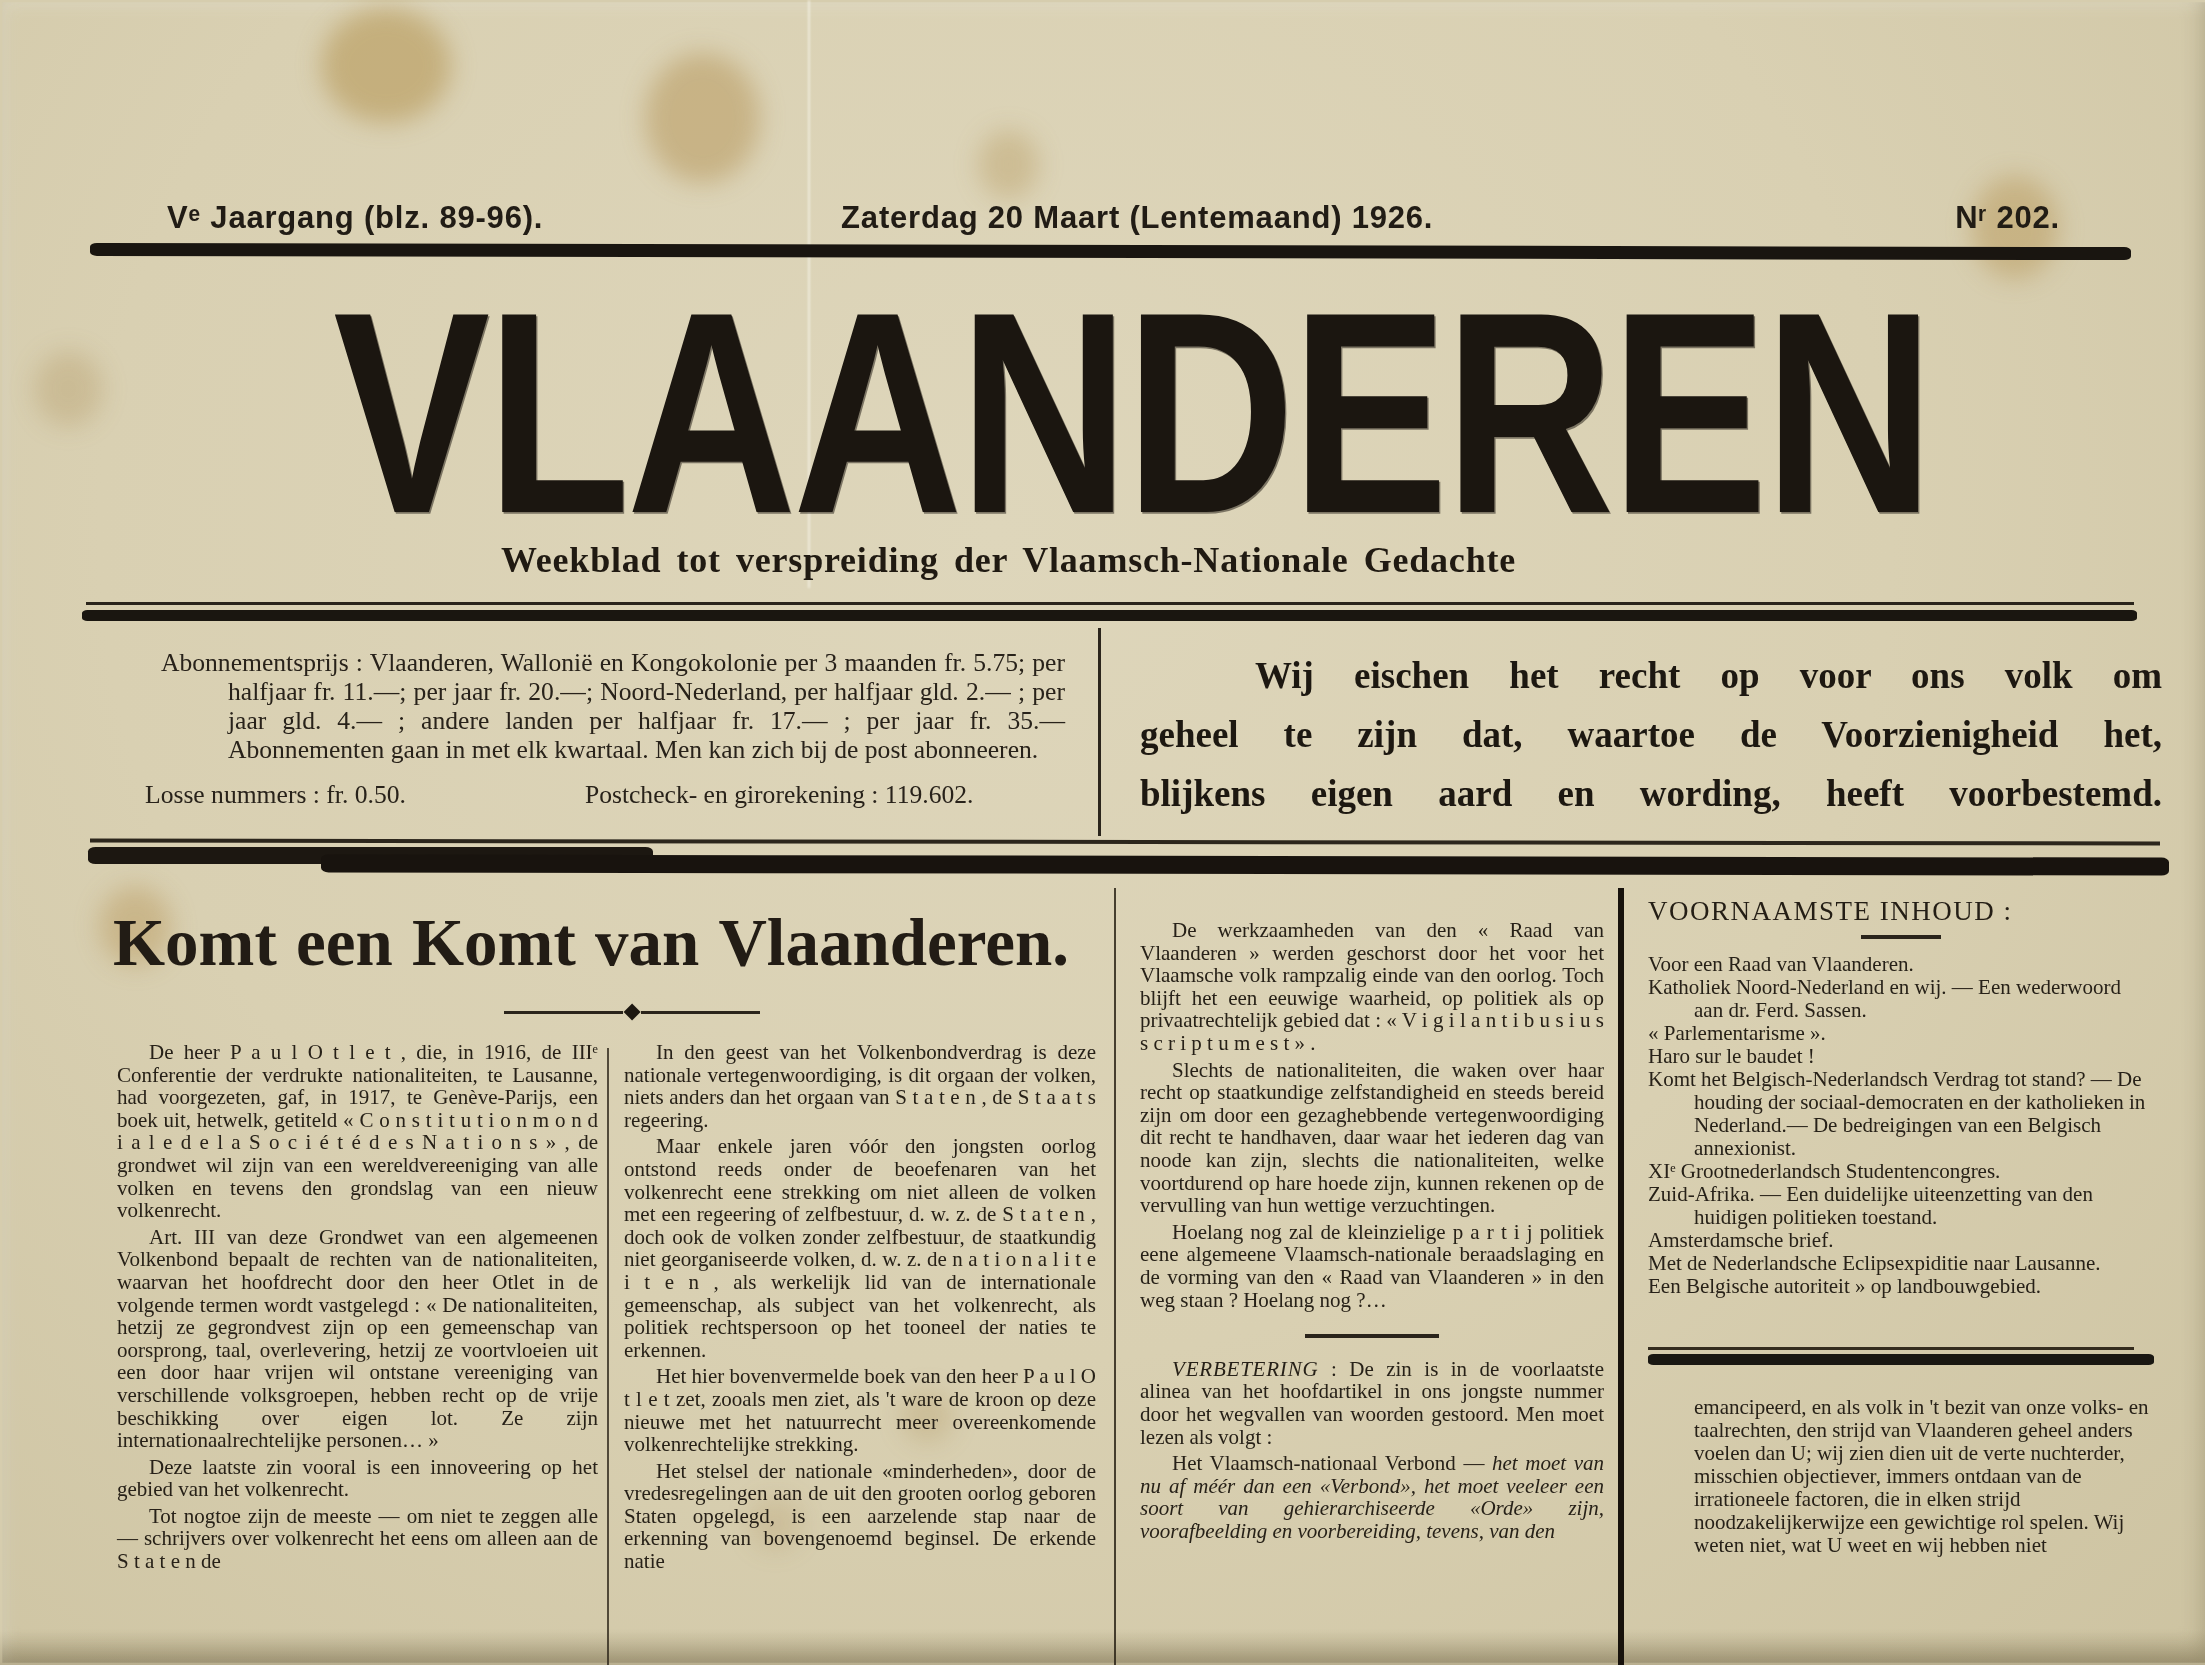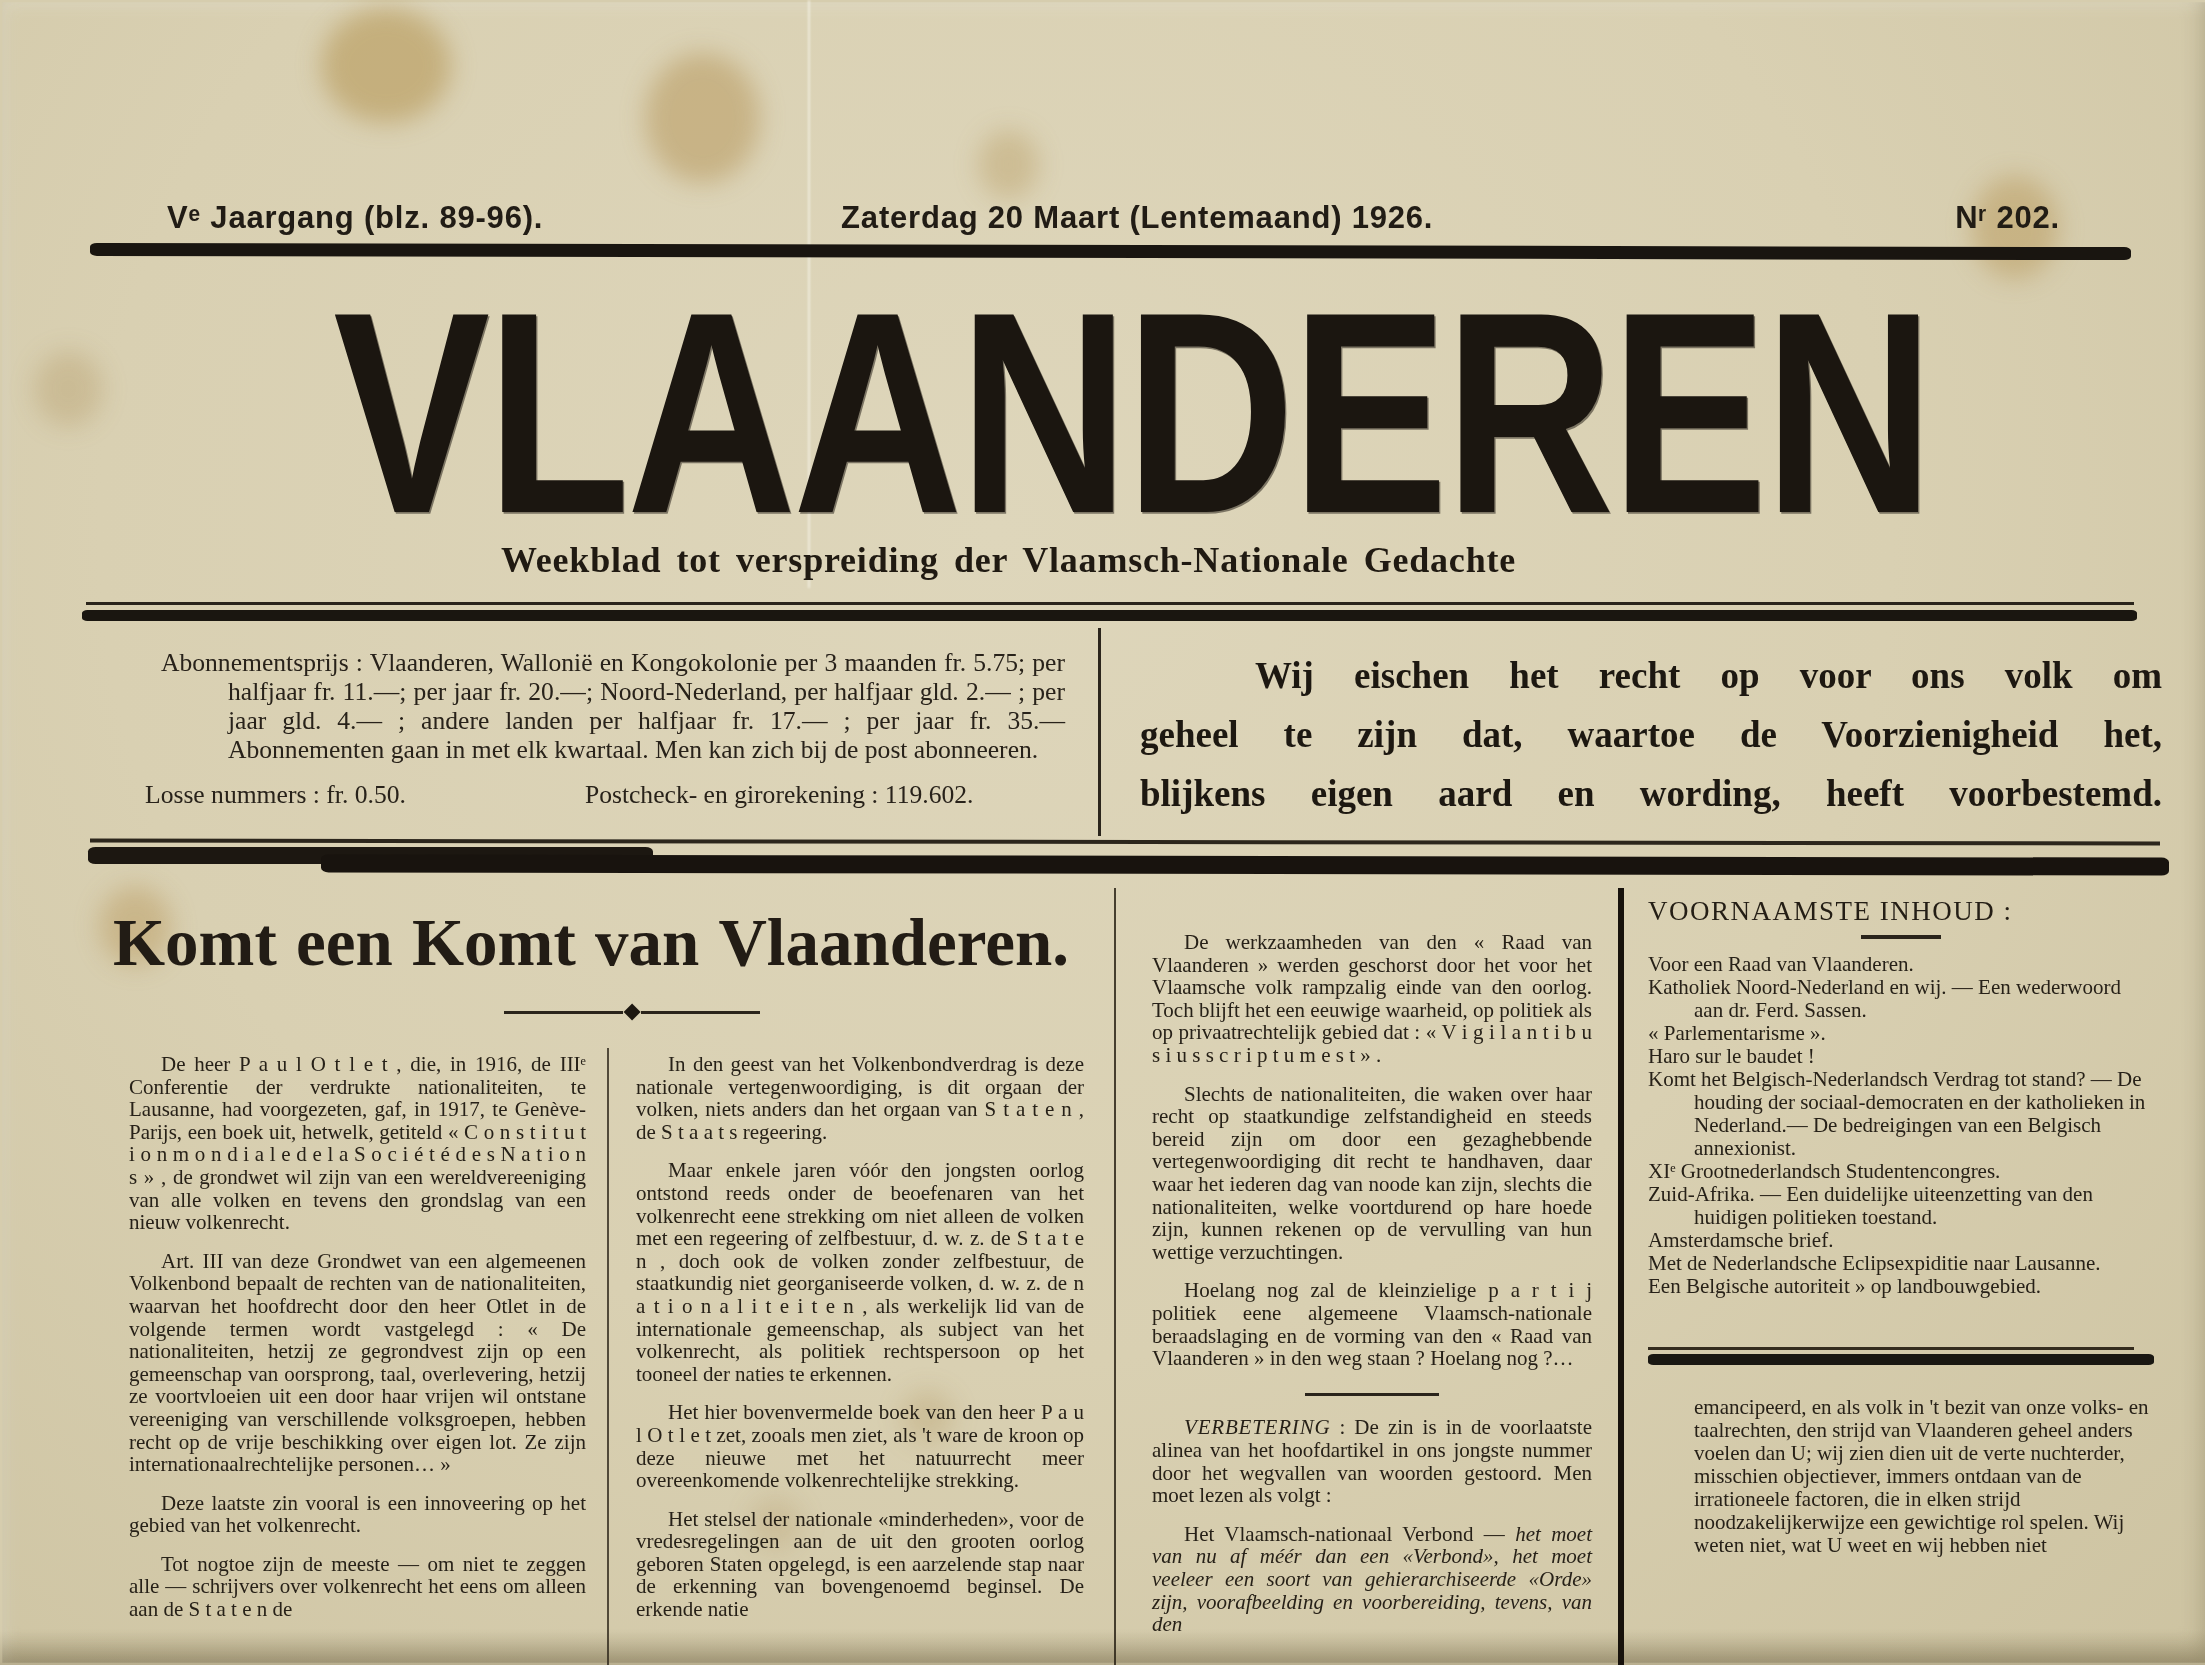--- a/index.html
+++ b/index.html
@@ -48,21 +48,21 @@
   .motto .m1{padding-left:115px;}
   
   .htitle{position:absolute;left:113px;top:909px;width:956px;font-weight:bold;font-size:67px;line-height:1;
     color:#221c15;white-space:nowrap;display:flex;justify-content:space-between;}
   .htitle span{flex:0 0 auto;}
   .ornament{position:absolute;left:504px;top:1006px;width:256px;display:flex;align-items:center;}
   .ornament i{flex:1;height:3.1px;background:#2a241b;}
   .ornament b{width:12.2px;height:12.2px;background:#1d1811;transform:rotate(45deg);margin:0 3.1px;flex:0 0 auto;}
   .bodycol{position:absolute;font-size:21px;line-height:22.6px;text-align:justify;overflow:hidden;color:#27211832;}
   .bodycol{color:#272118;}
-  .bodycol p{margin:16px;text-indent:32px;}
+  .bodycol p{margin:4px;text-indent:32px;}
   .col1{left:113px;top:1037px;width:489px;height:628px;}
   .col2{left:620px;top:1037px;width:480px;height:628px;}
   .col3{left:1136px;top:892px;width:472px;height:773px;padding-top:23px;box-sizing:border-box;}
   .col4{left:1648px;top:892px;width:506px;height:773px;overflow:hidden;}
   .vdiv{position:absolute;background:#352d20;}
   .v12{left:607px;top:1048px;height:617px;width:2.3px;background:rgba(48,40,28,.8);}
   .v23{left:1114px;top:888px;height:778px;width:2.3px;background:rgba(44,36,24,.85);}
   .v34{left:1618px;top:888px;height:778px;width:6.1px;background:#17120c;}
   .shortrule{width:134px;height:3.8px;background:#2a241b;margin:23px auto 20px auto;}
   .lead-italic{font-style:italic;letter-spacing:0.8px;}
@@ -141,21 +141,21 @@
     <p>Art. III van deze Grondwet van een algemeenen Volkenbond bepaalt de rechten van de nationaliteiten, waarvan het hoofdrecht door den heer Otlet in de volgende termen wordt vastgelegd : « De nationaliteiten, hetzij ze gegrondvest zijn op een gemeenschap van oorsprong, taal, overlevering, hetzij ze voortvloeien uit een door haar vrijen wil ontstane vereeniging van verschillende volksgroepen, hebben recht op de vrije beschikking over eigen lot. Ze zijn internationaalrechtelijke personen… »</p>
     <p>Deze laatste zin vooral is een innoveering op het gebied van het volkenrecht.</p>
     <p>Tot nogtoe zijn de meeste — om niet te zeggen alle — schrijvers over volkenrecht het eens om alleen aan de  S t a t e n   de</p>
   </div>
   <div class="vdiv v12"></div>
 
   <div class="bodycol col2">
     <p>In den geest van het Volkenbondverdrag is deze nationale vertegenwoordiging, is dit orgaan der volken, niets anders dan het orgaan van  S t a t e n ,  de  S t a a t s regeering.</p>
     <p>Maar enkele jaren vóór den jongsten oorlog ontstond reeds onder de beoefenaren van het volkenrecht eene strekking om niet alleen de volken met een regeering of zelfbestuur, d. w. z. de  S t a t e n ,  doch ook de volken zonder zelfbestuur, de staatkundig niet georganiseerde volken, d. w. z. de  n a t i o n a l i t e i t e n ,  als werkelijk lid van de internationale gemeenschap, als subject van het volkenrecht, als politiek rechtspersoon op het tooneel der naties te erkennen.</p>
     <p>Het hier bovenvermelde boek van den heer  P a u l  O t l e t  zet, zooals men ziet, als 't ware de kroon op deze nieuwe met het natuurrecht meer overeenkomende volkenrechtelijke strekking.</p>
-    <p>Het stelsel der nationale «minderheden», voor de vredesregelingen aan de uit den grooten oorlog geboren Staten opgelegd, is een aarzelende stap naar de erkenning van bovengenoemd beginsel. De erkende natie</p>
+    <p>Het stelsel der nationale «minderheden», door de vredesregelingen aan de uit den grooten oorlog geboren Staten opgelegd, is een aarzelende stap naar de erkenning van bovengenoemd beginsel. De erkende natie</p>
   </div>
   <div class="vdiv v23"></div>
 
   <div class="bodycol col3">
     <p>De werkzaamheden van den « Raad van Vlaanderen »  werden geschorst door het voor het Vlaamsche volk rampzalig einde van den oorlog. Toch blijft het een eeuwige waarheid, op politiek als op privaatrechtelijk gebied dat :  « V i g i l a n t i b u s  i u s  s c r i p t u m  e s t » .</p>
     <p>Slechts de nationaliteiten, die waken over haar recht op staatkundige zelfstandigheid en steeds bereid zijn om door een gezaghebbende vertegenwoordiging dit recht te handhaven, daar waar het iederen dag van noode kan zijn, slechts die nationaliteiten, welke voortdurend op hare hoede zijn, kunnen rekenen op de vervulling van hun wettige verzuchtingen.</p>
     <p>Hoelang nog zal de kleinzielige  p a r t i j  politiek eene algemeene Vlaamsch-nationale beraadslaging en de vorming van den « Raad van Vlaanderen » in den weg staan ? Hoelang nog ?…</p>
     <div class="shortrule"></div>
     <p><span class="lead-italic">VERBETERING</span><span> : De zin is in de voorlaatste alinea van het hoofdartikel in ons jongste nummer door het wegvallen van woorden gestoord. Men moet lezen als volgt :</span></p>
     <p><span>Het Vlaamsch-nationaal Verbond — </span><span class="italic">het moet van nu af méér dan een «Verbond», het moet veeleer een soort van gehierarchiseerde «Orde» zijn, voorafbeelding en voorbereiding, tevens, van den</span></p>

